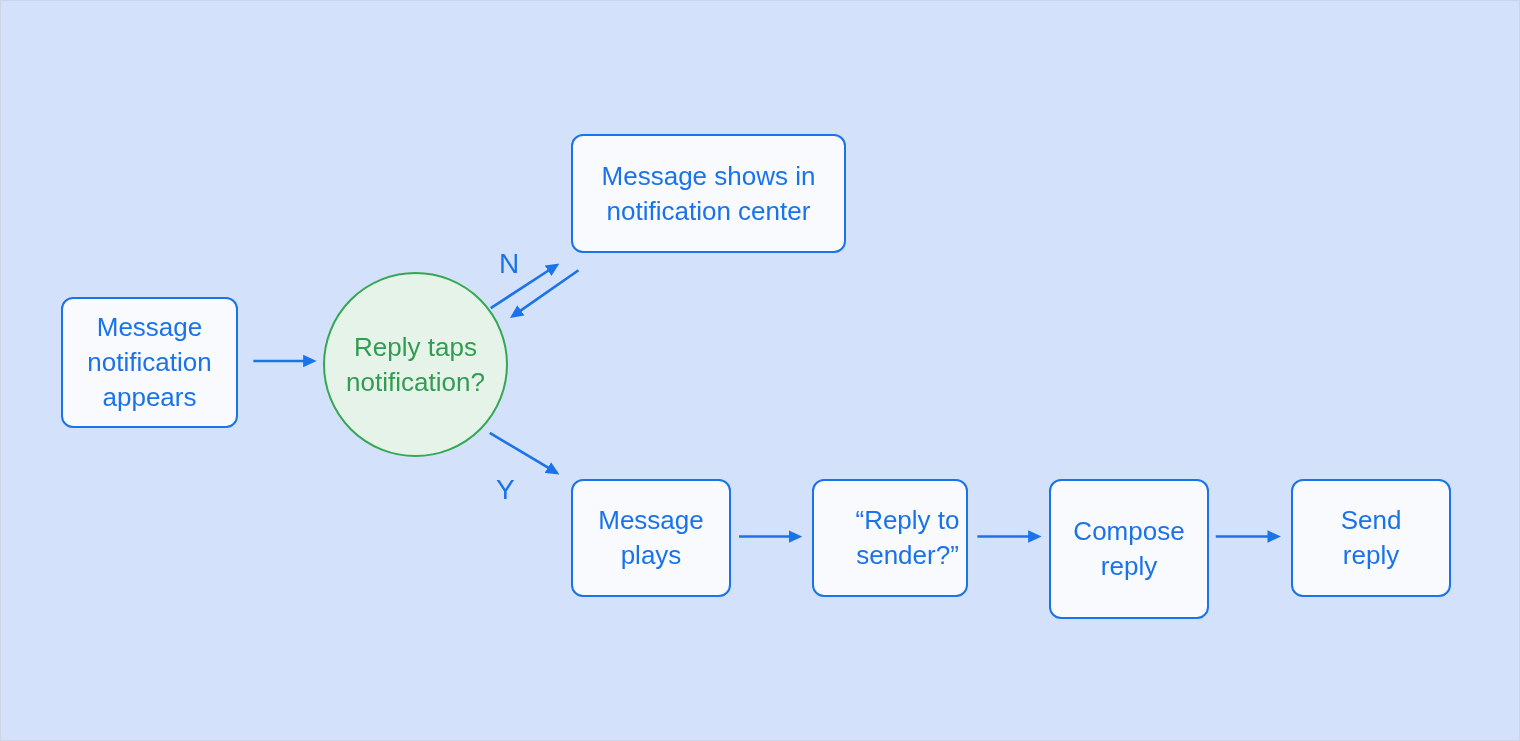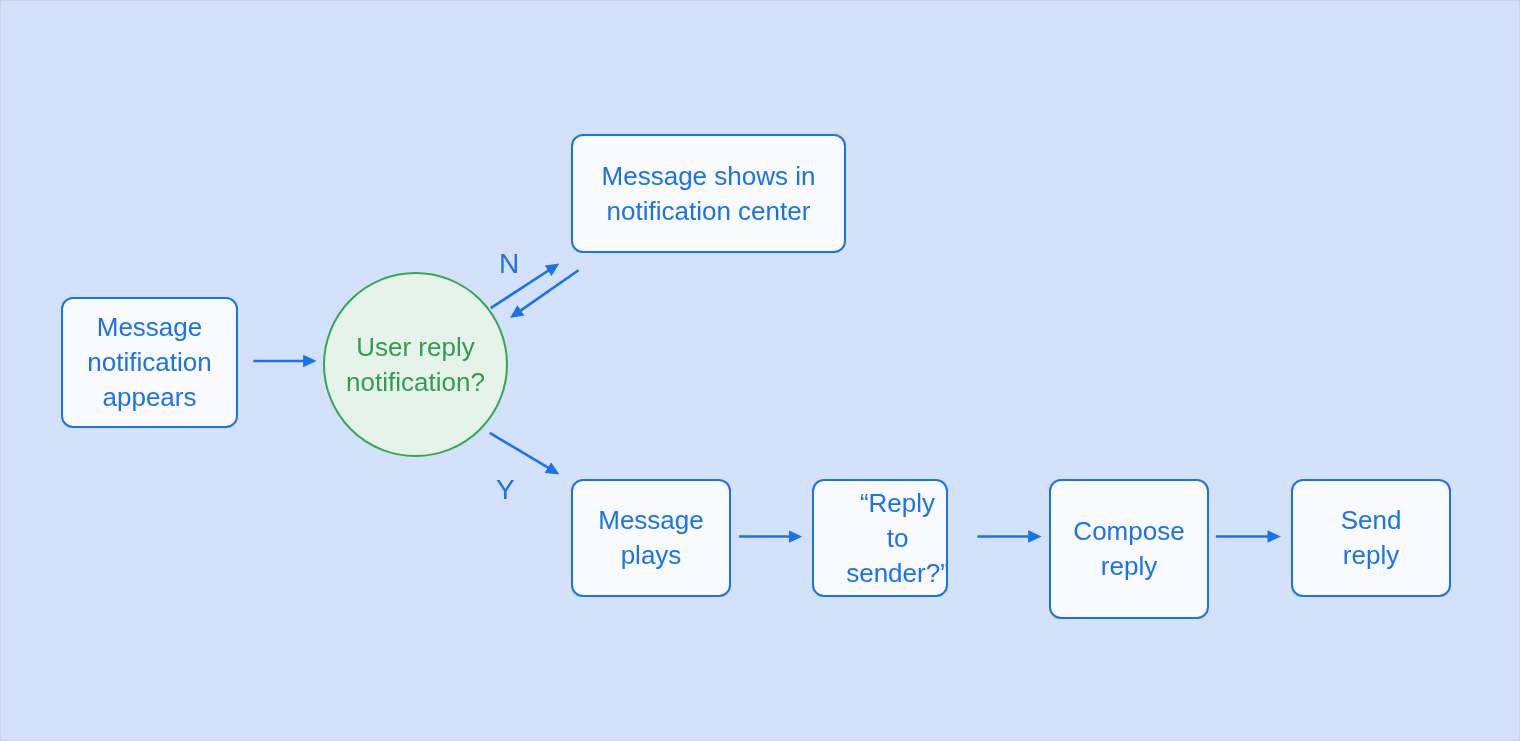--- a/index.html
+++ b/index.html
@@ -52,21 +52,21 @@
     position: absolute;
     color: var(--arrow, #1a73e8);
     font-size: 28px;
     line-height: 30px;
   }
   
   #node-start    { left: 60px;   top: 296px; width: 177px; height: 131px; }
   #node-decision { left: 322px;  top: 271px; width: 185px; height: 185px; }
   #node-no       { left: 570px;  top: 133px; width: 275px; height: 119px; }
   #node-plays    { left: 570px;  top: 478px; width: 160px; height: 118px; }
-  #node-reply    { left: 811px;  top: 478px; width: 136px; height: 118px; padding-left: 35px; }
+  #node-reply    { left: 811px;  top: 478px; width: 156px; height: 118px; padding-left: 35px; }
   #node-compose  { left: 1048px; top: 478px; width: 160px; height: 140px; }
   #node-send     { left: 1290px; top: 478px; width: 160px; height: 118px; }
   #label-n { left: 498px; top: 248px; }
   #label-y { left: 495px; top: 474px; }
 </style>
 </head>
 <body>
 
 <div class="canvas">
 
@@ -82,21 +82,21 @@
     <line class="edge" x1="489" y1="433" x2="556" y2="473" marker-end="url(#arrowhead)"></line>
     <line class="edge" x1="739" y1="537" x2="799" y2="537" marker-end="url(#arrowhead)"></line>
     <line class="edge" x1="978" y1="537" x2="1039" y2="537" marker-end="url(#arrowhead)"></line>
     <line class="edge" x1="1217" y1="537" x2="1279" y2="537" marker-end="url(#arrowhead)"></line>
   </svg>
 
   <div class="node box" id="node-start">Message
 notification
 appears</div>
 
-  <div class="node circle" id="node-decision">User reply
+  <div class="node circle" id="node-decision">Reply taps
 notification?</div>
 
   <div class="node box" id="node-no">Message shows in
 notification center</div>
 
   <div class="node box" id="node-plays">Message
 plays</div>
 
   <div class="node box" id="node-reply">“Reply to
 sender?”</div>

